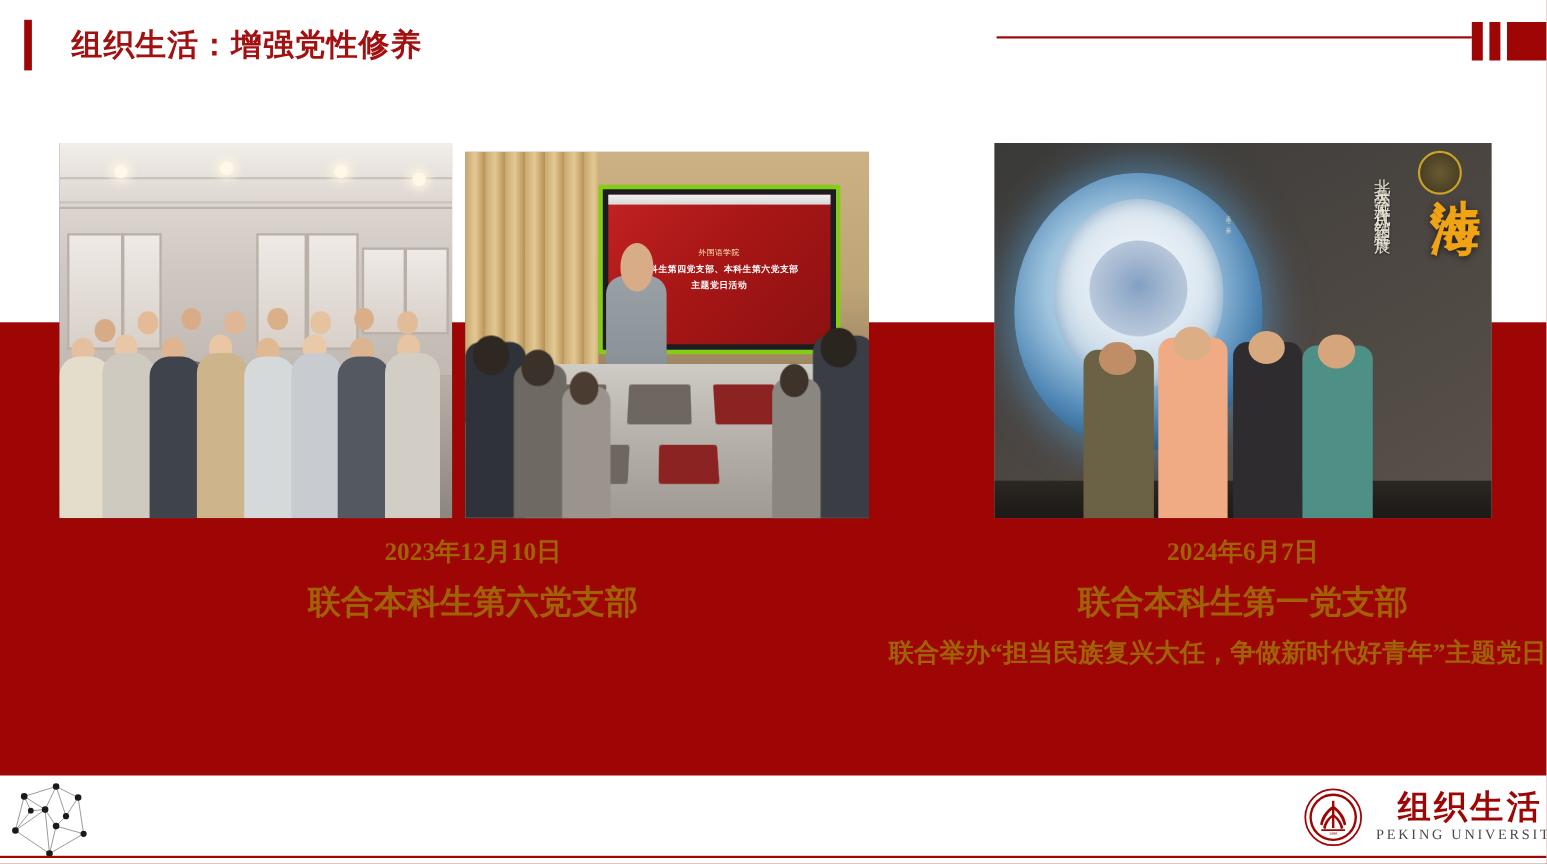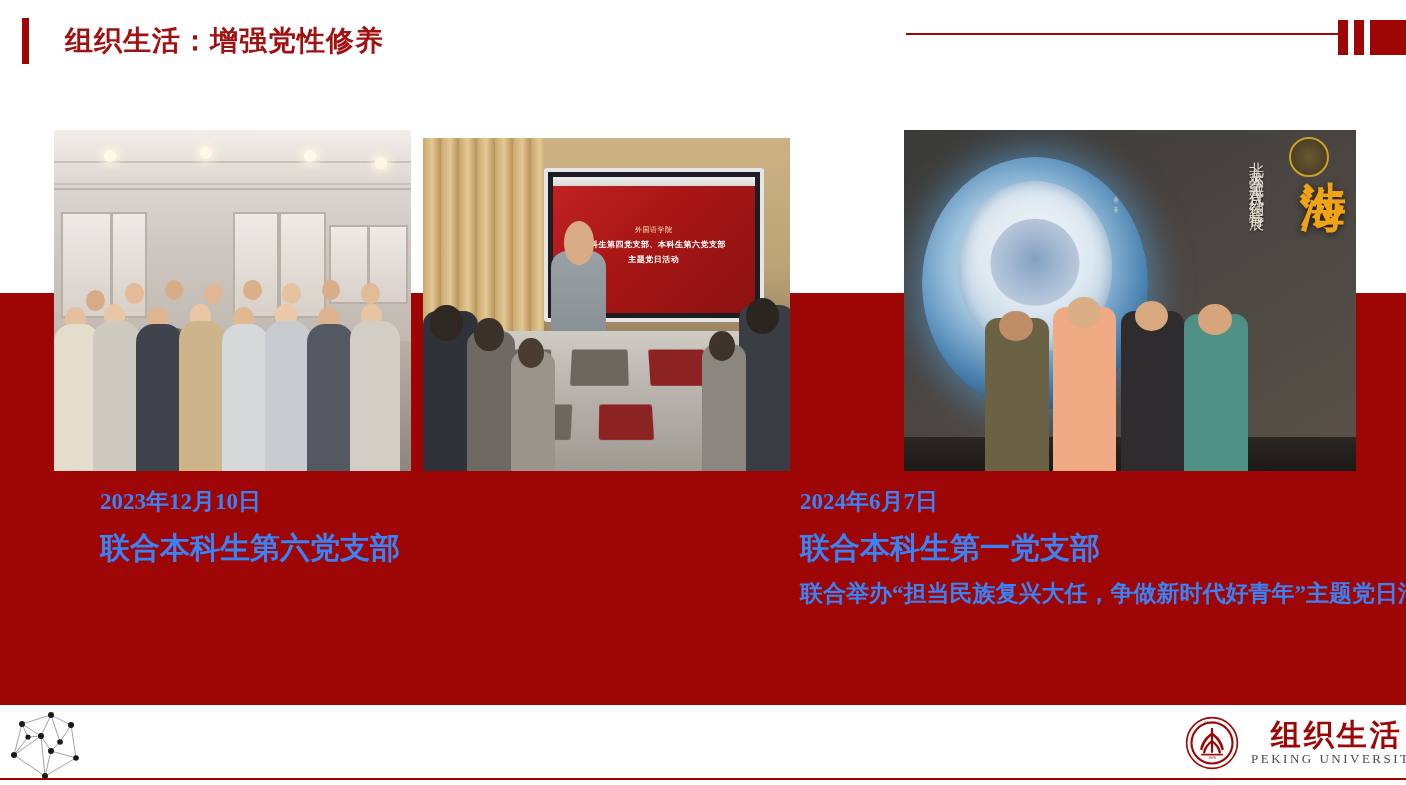--- a/index.html
+++ b/index.html
@@ -113,21 +113,21 @@
   .p2-wall {
     position:absolute; inset:0;
     background: linear-gradient(180deg,#cbb184 0%, #bda477 38%, #8a7456 70%, #55483a 100%);
   }
   .p2-curtain {
     position:absolute; left:0; top:0; width:33%; height:62%;
     background: repeating-linear-gradient(90deg,#c9a86f 0px,#e3c894 9px,#b89257 18px);
   }
   .p2-screen {
     position:absolute; left:33%; top:9%; width:56%; height:42%;
-    background:#1c1c22; border:4px solid #e5e5e5; border-radius:3px;
+    background:#1c1c22; border:4px solid #84cc16; border-radius:3px;
     padding:3px;
   }
   .p2-screen-inner {
     position:absolute; inset:5px;
     background: linear-gradient(135deg,#c22222 0%, #a81616 45%, #8c1111 100%);
     display:flex; flex-direction:column; align-items:center; justify-content:center;
     gap:4px;
   }
   .p2-scr-line { color:#ffe9b8; font-size:7px; letter-spacing:.5px; text-align:center; white-space:nowrap; }
   .p2-scr-line.big { font-size:8px; font-weight:700; color:#fff; }
@@ -209,22 +209,22 @@
   .p3-person { position:absolute; bottom:0; border-radius:13px 13px 0 0; }
   .p3-head { position:absolute; border-radius:50%; background:#c99a74; }
   .p3-floor {
     position:absolute; left:0; bottom:0; width:100%; height:10%;
     background:linear-gradient(180deg,#2b2723,#1c1916);
   }
 
   
   .caption {
     position: absolute;
-    text-align: left;
-    color: #3b82f6;
+    text-align: center;
+    color: #a16207;
   }
   #caption-left  { left: 100px;  top: 485px; width: 660px; }
   #caption-right { left: 800px;  top: 485px; width: 660px; }
   .cap-date {
     font-size: 23px; font-weight: 700; line-height: 34px;
     margin-bottom: 11px;
     font-family:"Liberation Serif","DejaVu Serif",serif;
   }
   .cap-branch {
     font-size: 30px; font-weight: 700; line-height: 36px;

